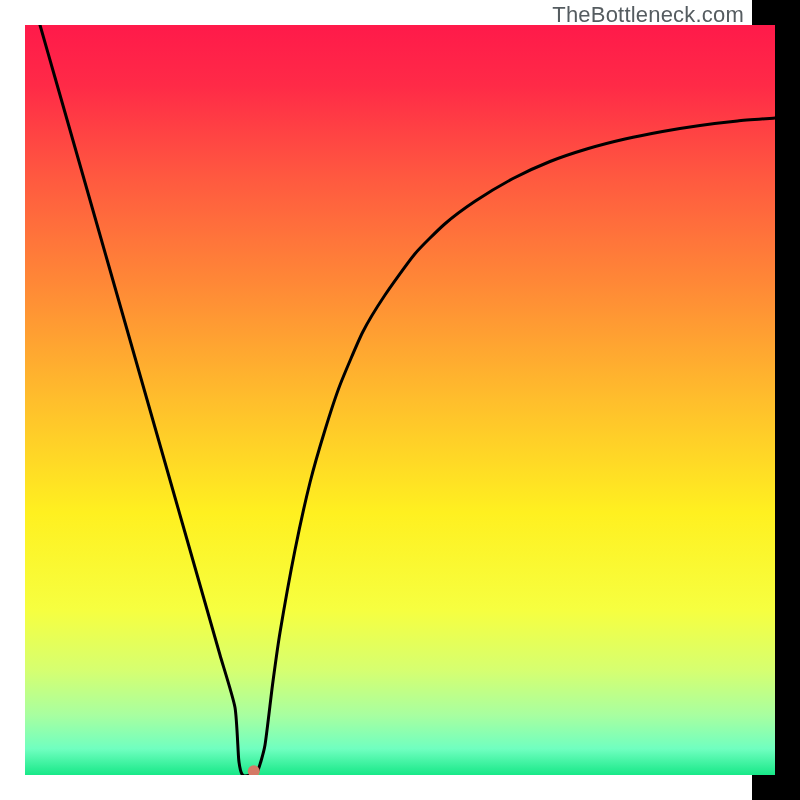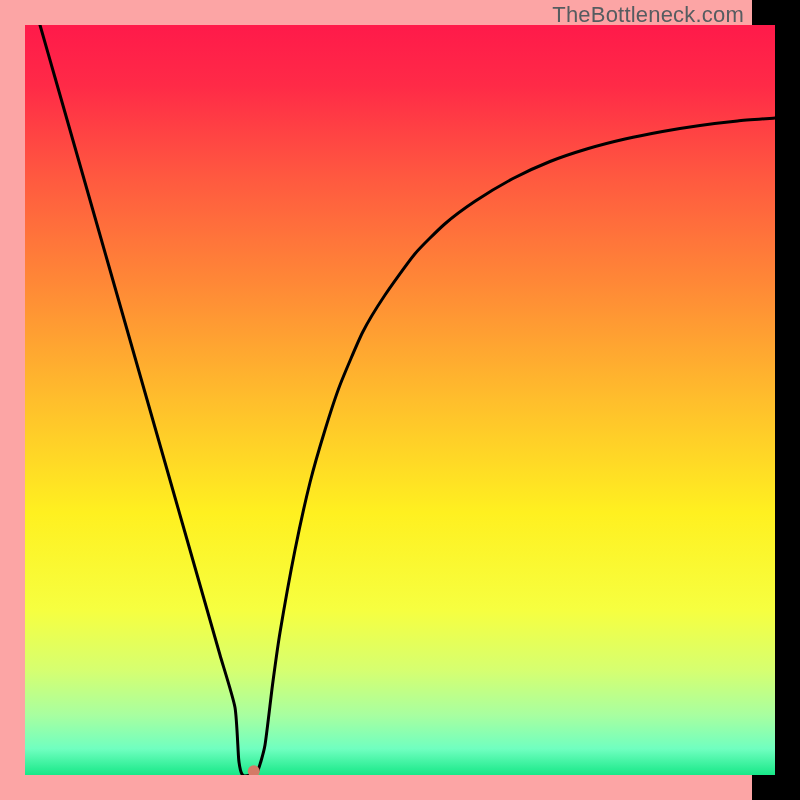--- a/index.html
+++ b/index.html
@@ -8,21 +8,21 @@
     width: 800px;
     height: 800px;
     overflow: hidden;
     background: #000;
     font-family: Arial, Helvetica, sans-serif;
   }
   .frame {
     position: relative;
     width: 752px;
     height: 800px;
-    background: #fca5a5;
+    background: #ffffff;
     text-align: right;
   }
   .watermark {
     position: absolute;
     top: 2px;
     right: 8px;
     color: #555c60;
     font-size: 22px;
     font-weight: 400;
     letter-spacing: 0.2px;

